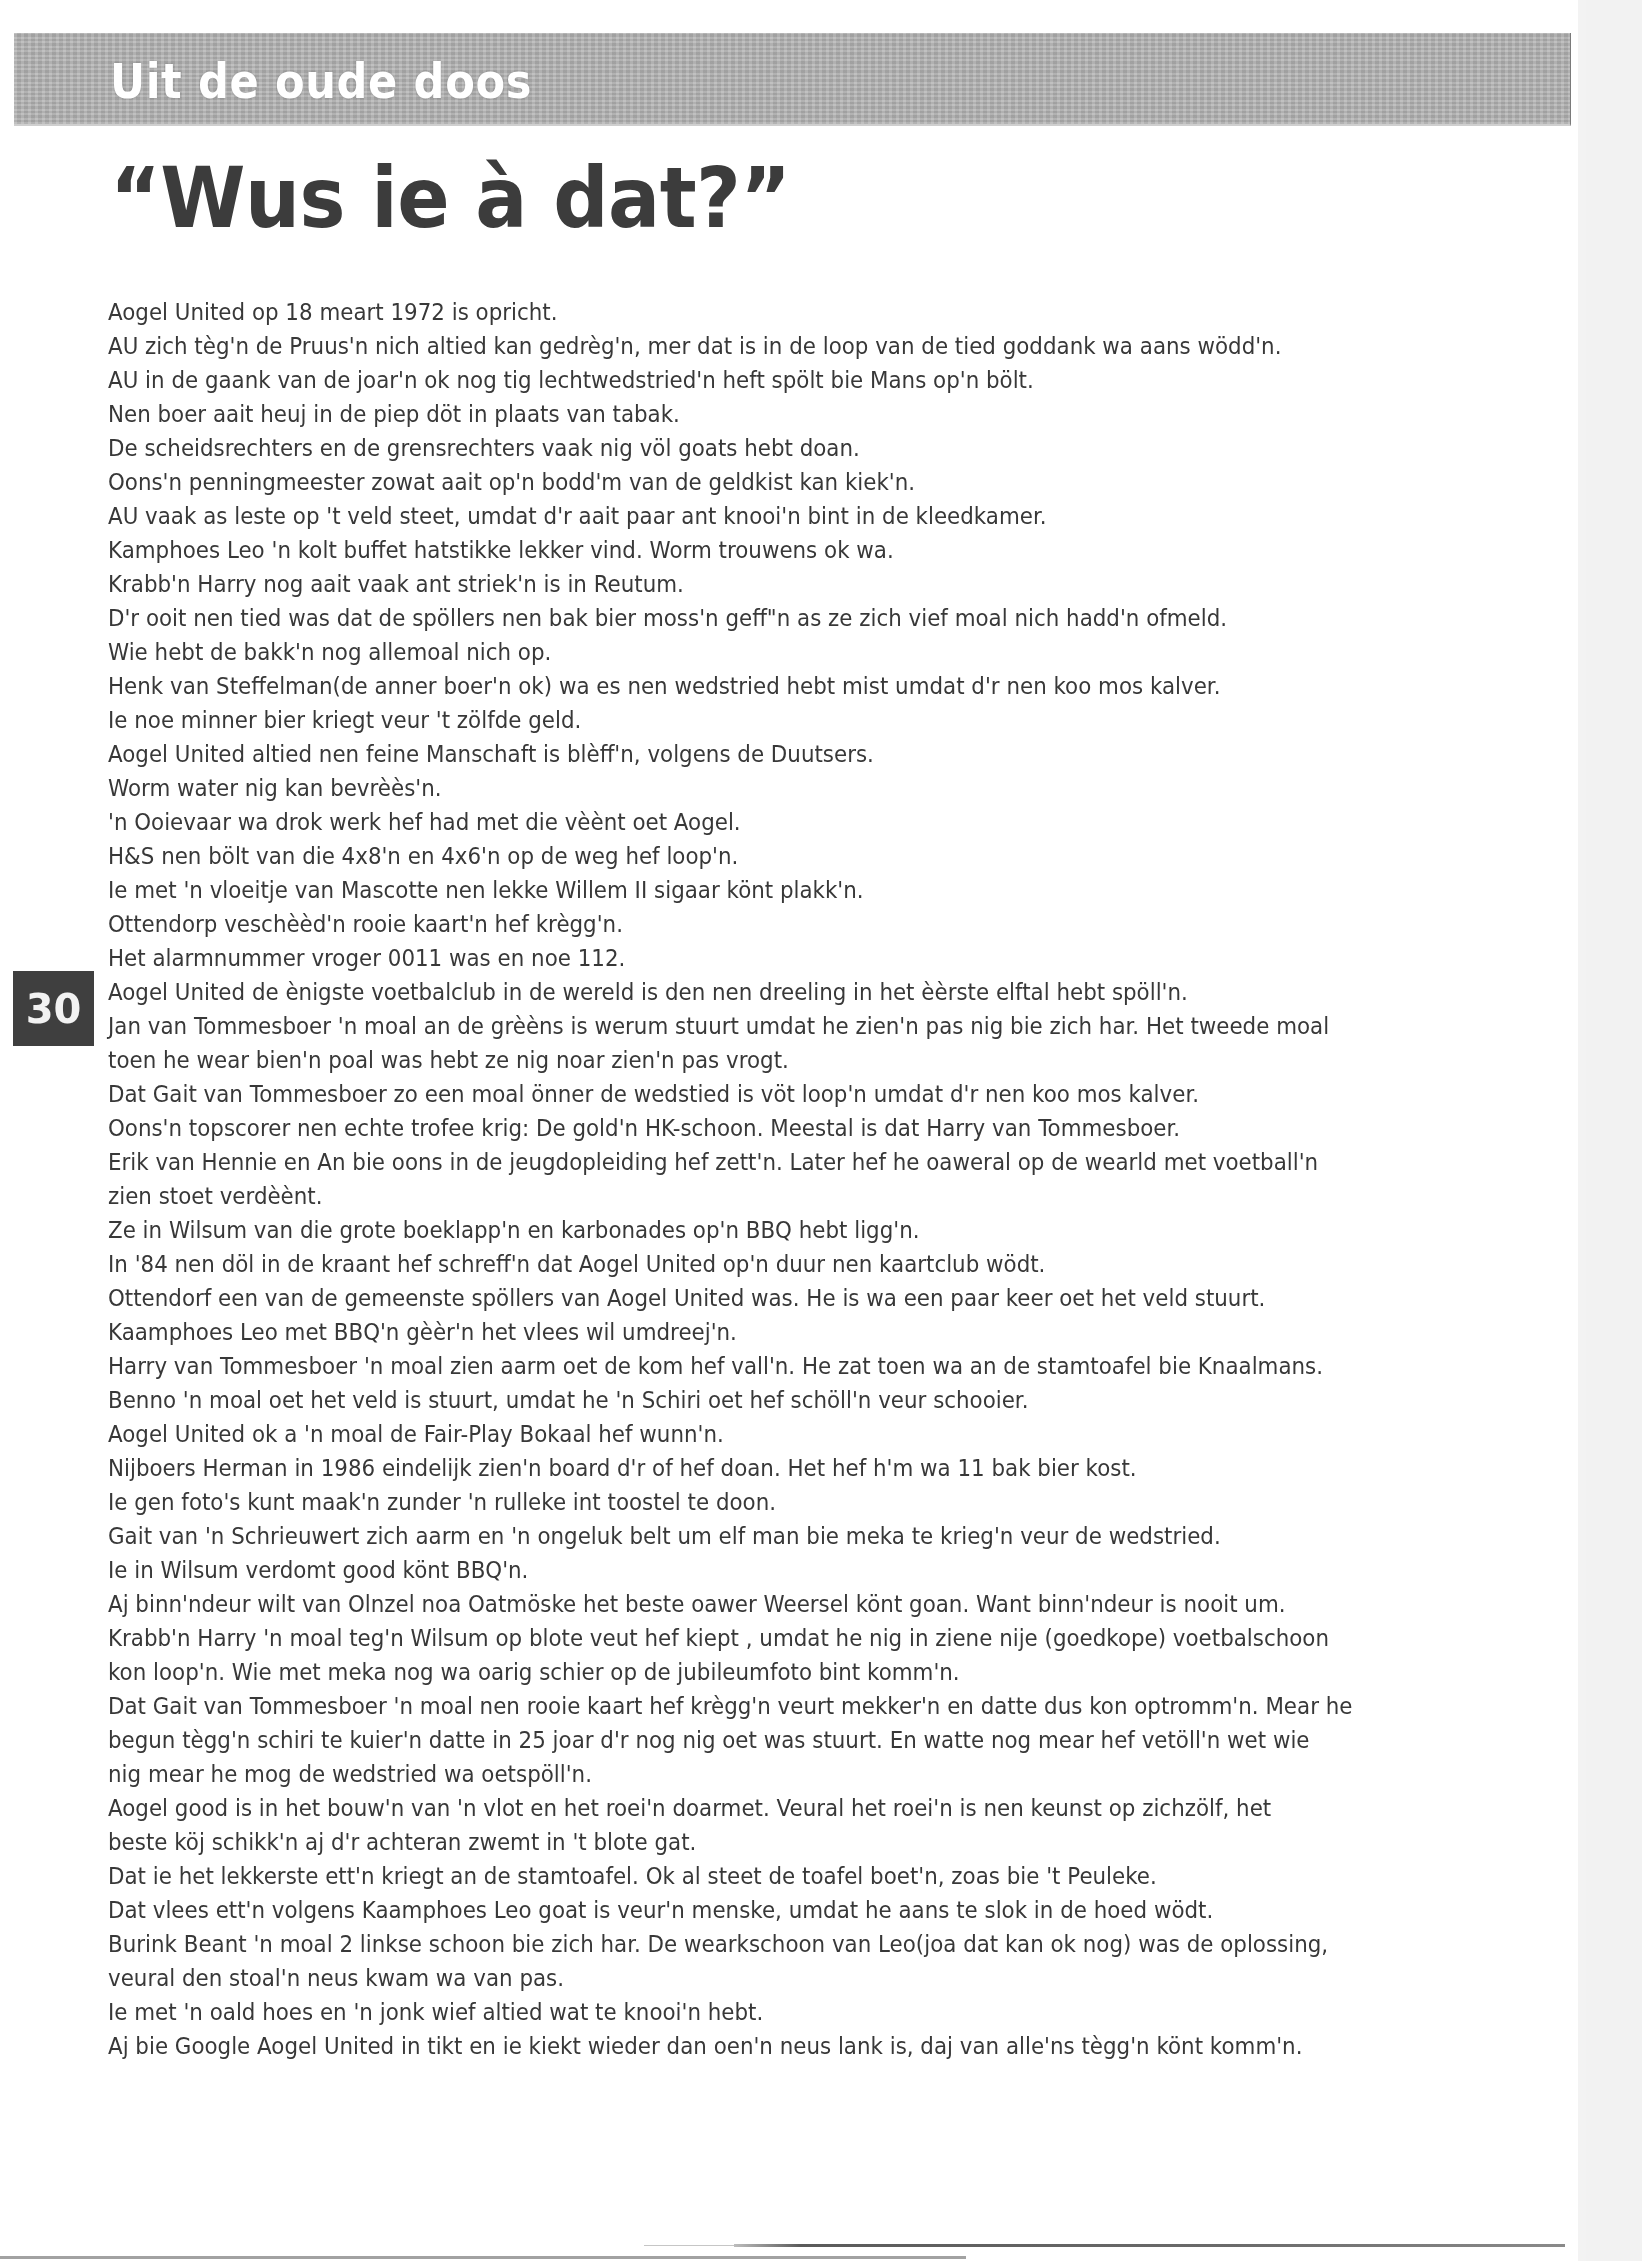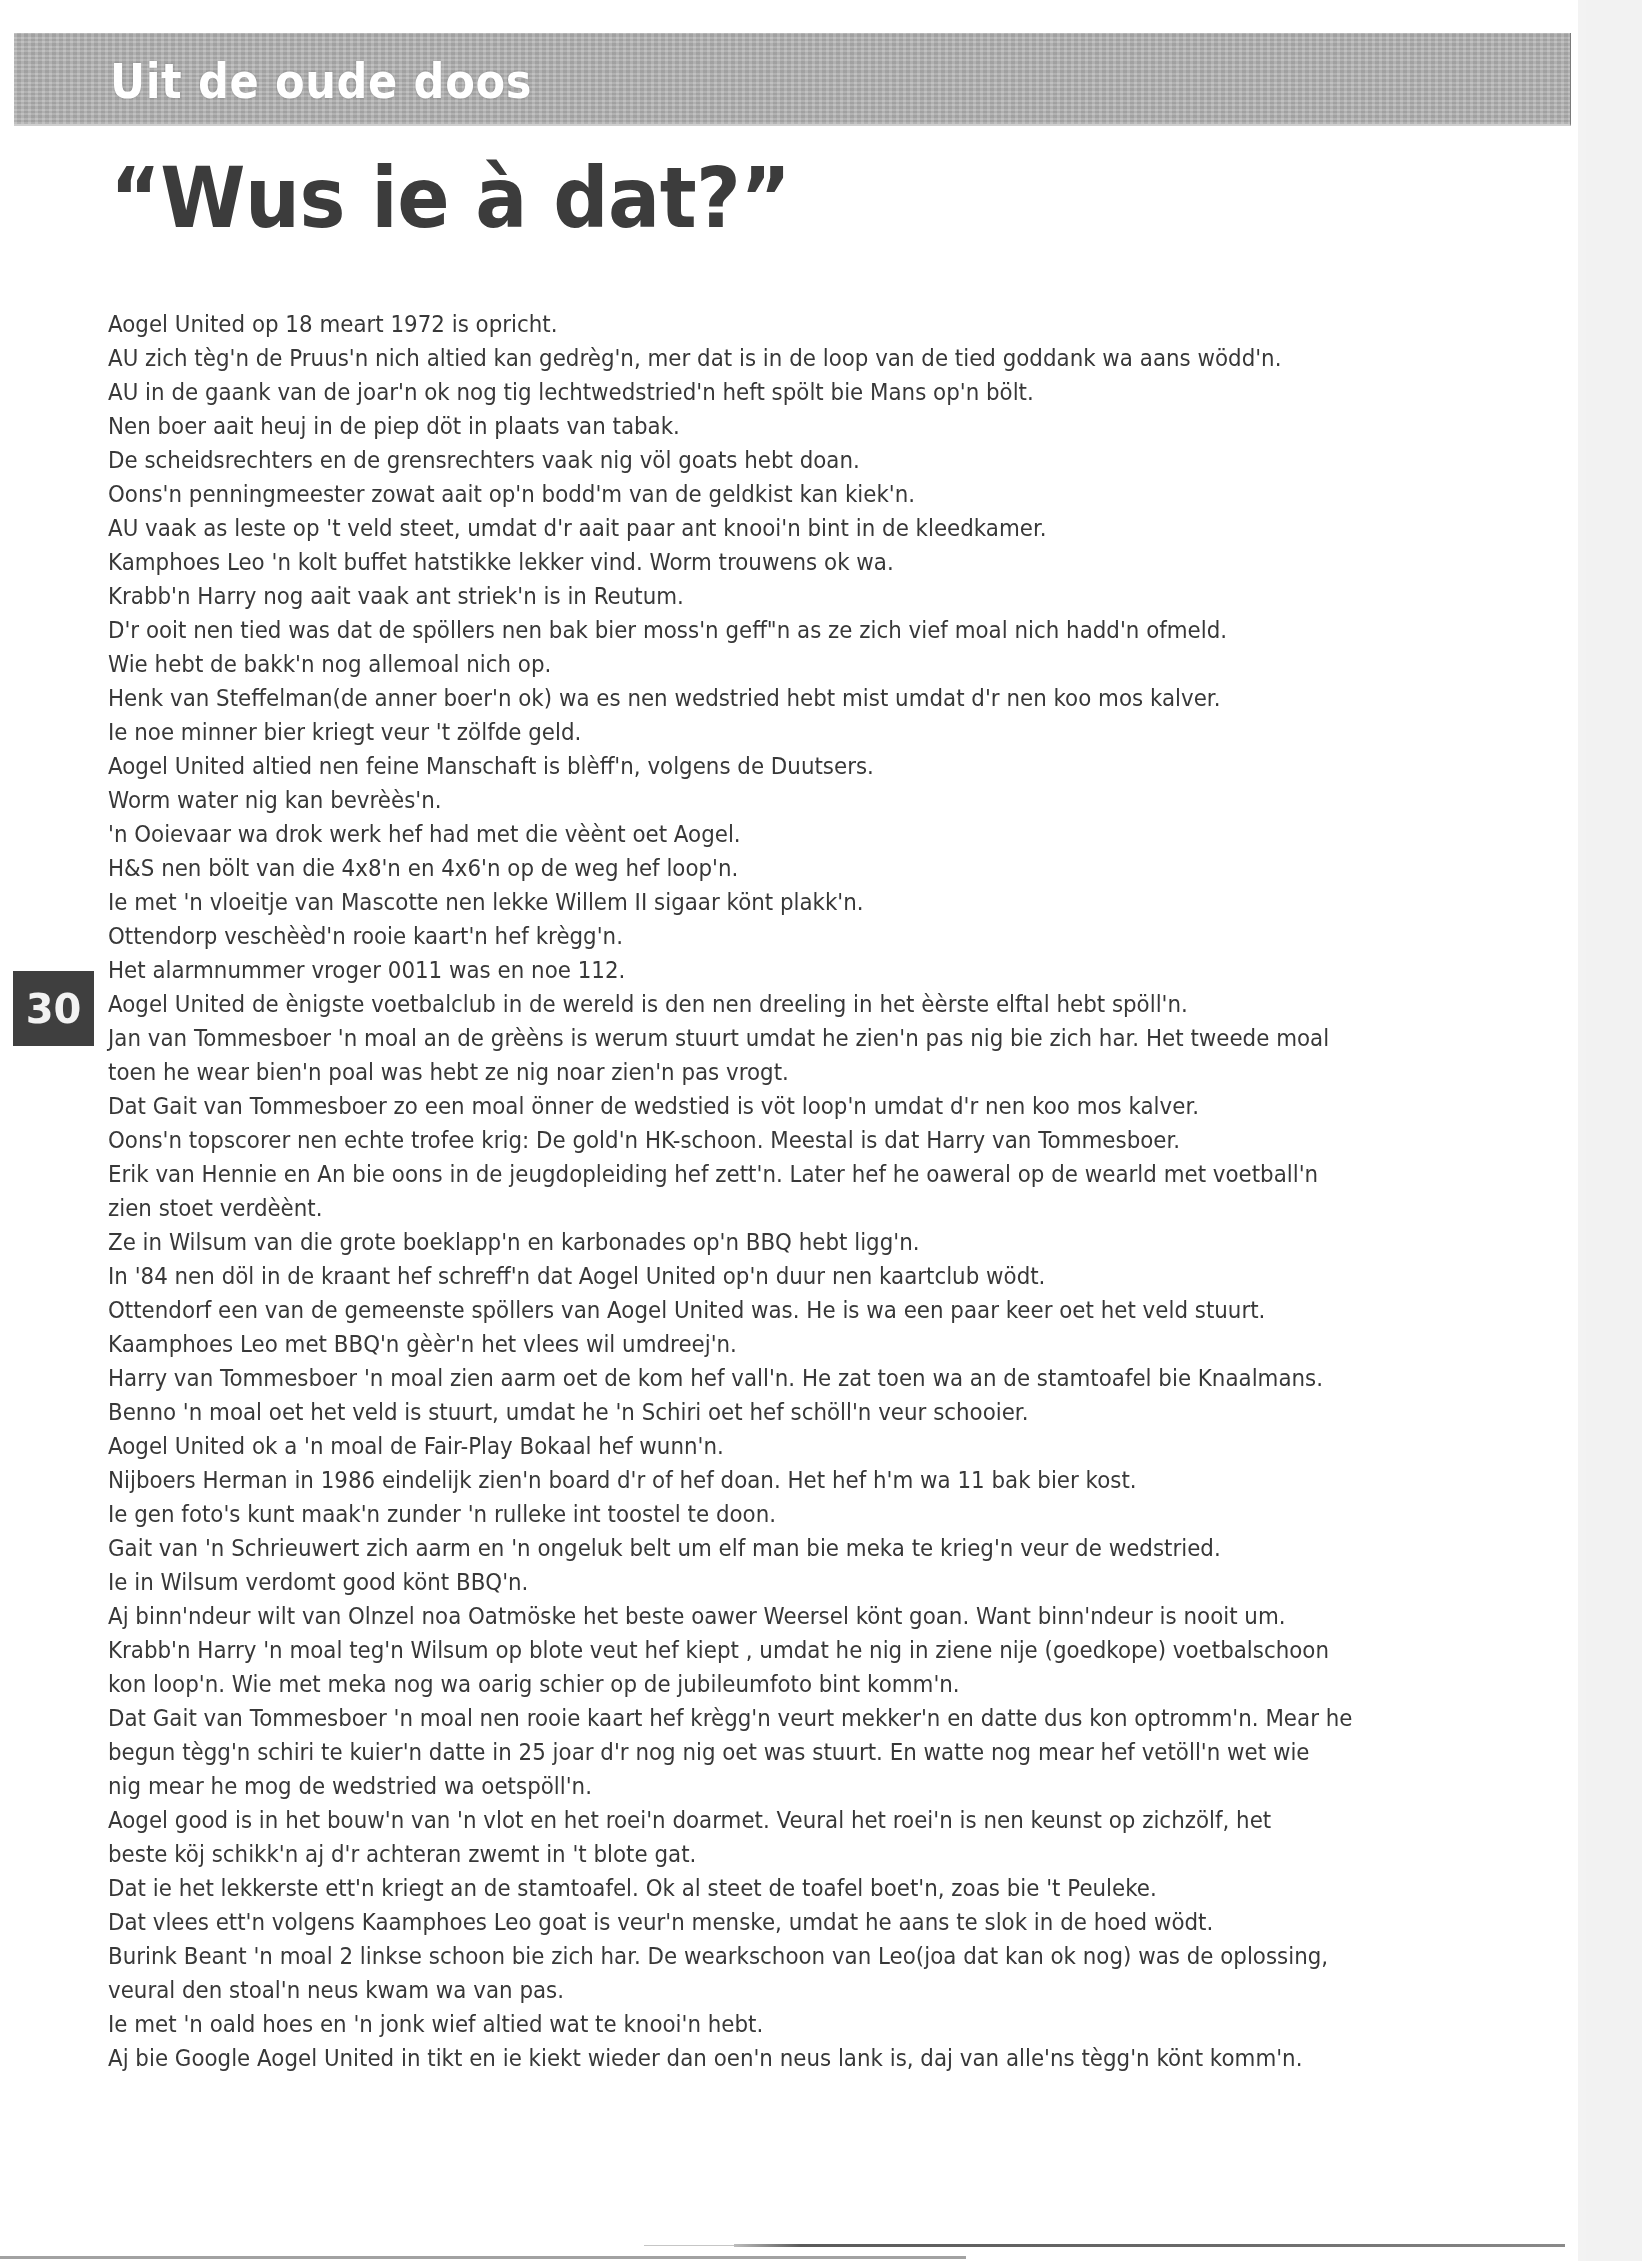--- a/index.html
+++ b/index.html
@@ -68,21 +68,20 @@
       letter-spacing: -0.6px;
       white-space: nowrap;
       transform: scaleX(0.92);
       transform-origin: left top;
     }
     .body-text {
       position: absolute;
       left: 108px;
       top: 295px;
       width: 1443px;
-      margin-top: 12px;
     }
     .line {
       font-family: "DejaVu Sans", sans-serif;
       font-size: 23px;
       line-height: 34px;
       height: 34px;
       color: #383838;
       white-space: nowrap;
       transform: scaleX(0.93);
       transform-origin: left top;

